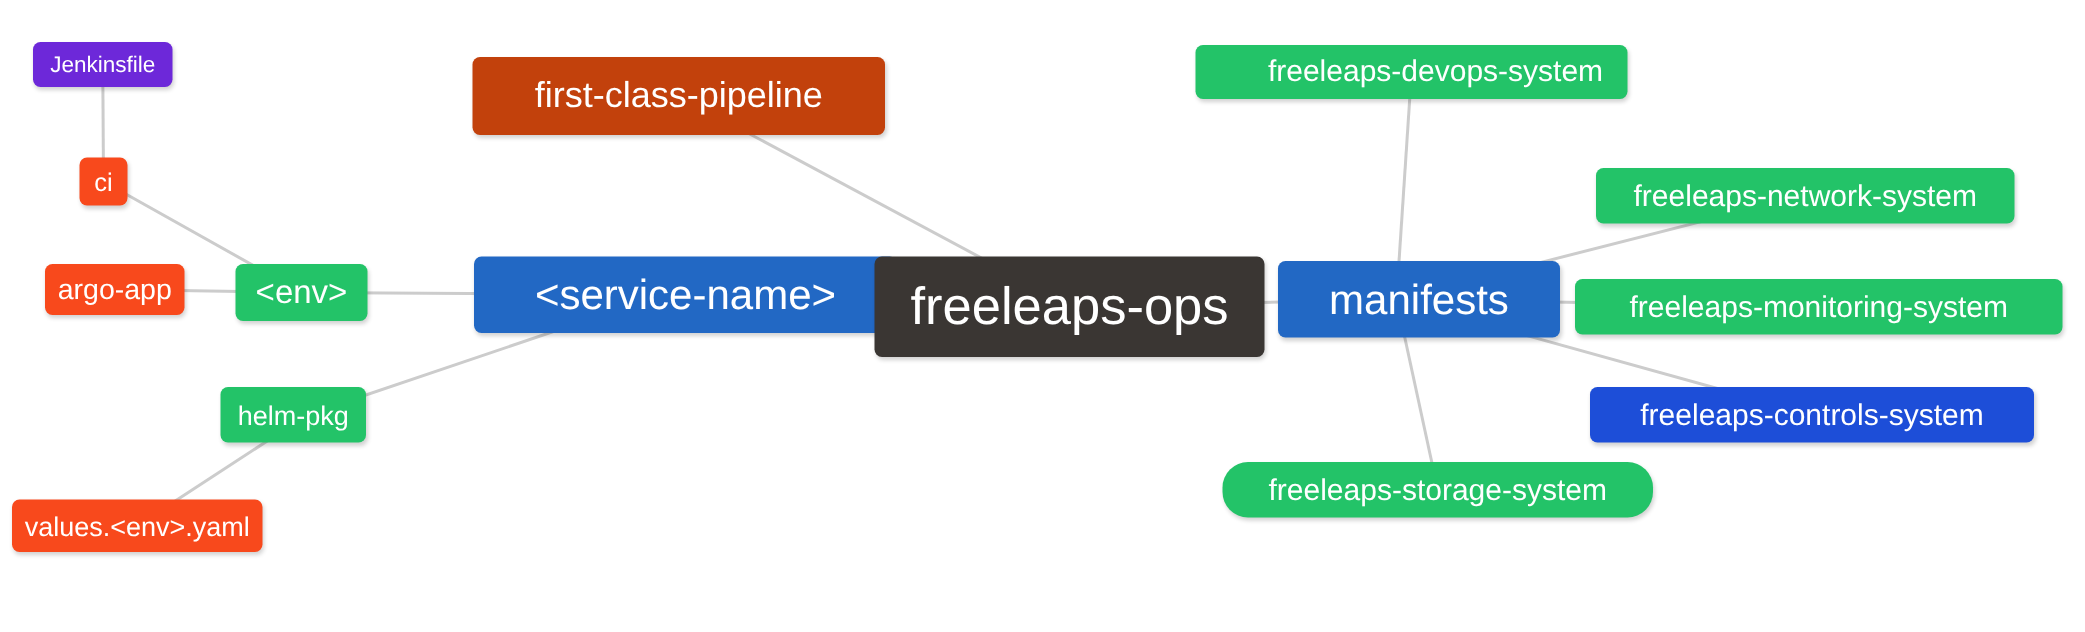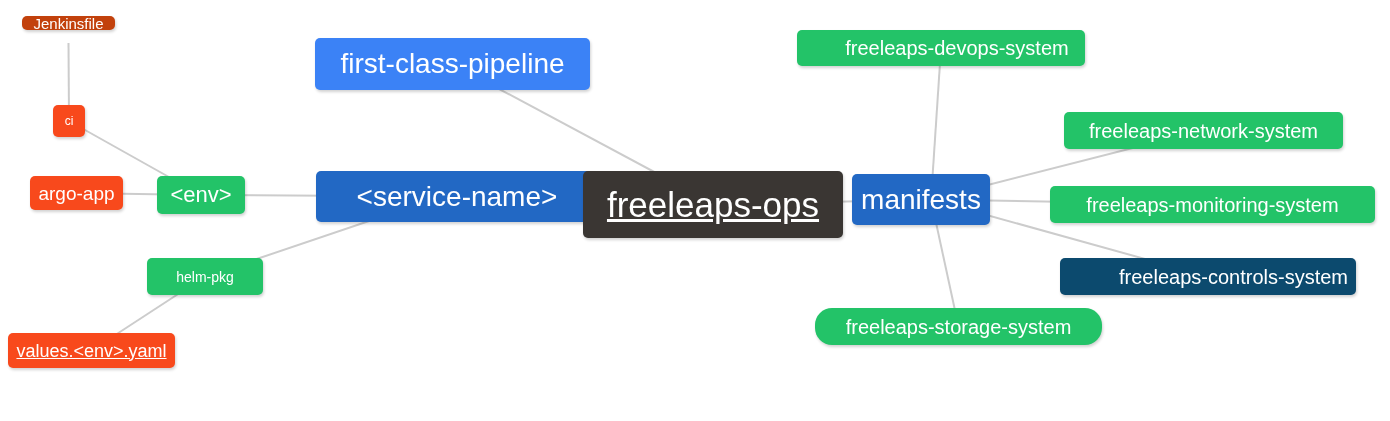--- a/index.html
+++ b/index.html
@@ -55,58 +55,58 @@
       <line x1="441.5" y1="196.5" x2="715" y2="204.5" stroke="#cccccc" stroke-width="2"></line>
       <line x1="452.5" y1="64" x2="715" y2="204.5" stroke="#cccccc" stroke-width="2"></line>
       <line x1="715" y1="204.5" x2="931" y2="199.5" stroke="#cccccc" stroke-width="2"></line>
       <line x1="931" y1="199.5" x2="941" y2="48" stroke="#cccccc" stroke-width="2"></line>
       <line x1="931" y1="199.5" x2="1201.5" y2="130.5" stroke="#cccccc" stroke-width="2"></line>
       <line x1="931" y1="199.5" x2="1212.5" y2="204.5" stroke="#cccccc" stroke-width="2"></line>
       <line x1="931" y1="199.5" x2="1208" y2="276.5" stroke="#cccccc" stroke-width="2"></line>
       <line x1="931" y1="199.5" x2="958.5" y2="326.5" stroke="#cccccc" stroke-width="2"></line>
     </svg>
 
-<div class="node" style="left: 22px; top: 16px; width: 93px; height: 14px; font-size: 15px; background: #c2410c; color: rgb(255, 255, 255);">
+<div class="node" style="left: 22px; top: 28px; width: 93px; height: 30px; font-size: 15px; background: #6d28d9; color: rgb(255, 255, 255);">
       <span>Jenkinsfile</span>
     </div>
-    <div class="node" style="left: 53px; top: 105px; width: 32px; height: 32px; font-size: 12px; background: rgb(248, 73, 28); color: rgb(255, 255, 255);">
+    <div class="node" style="left: 53px; top: 105px; width: 32px; height: 32px; font-size: 17px; background: rgb(248, 73, 28); color: rgb(255, 255, 255);">
       <span>ci</span>
     </div>
     <div class="node" style="left: 157px; top: 176px; width: 88px; height: 38px; font-size: 22px; background: rgb(35, 195, 104); color: rgb(255, 255, 255);">
       <span>&lt;env&gt;</span>
     </div>
     <div class="node" style="left: 30px; top: 176px; width: 93px; height: 34px; font-size: 19px; background: rgb(248, 73, 28); color: rgb(255, 255, 255);">
       <span>argo-app</span>
     </div>
-    <div class="node" style="left: 147px; top: 258px; width: 116px; height: 37px; font-size: 14px; background: rgb(35, 195, 104); color: rgb(255, 255, 255);">
+    <div class="node" style="left: 147px; top: 258px; width: 97px; height: 37px; font-size: 18px; background: rgb(35, 195, 104); color: rgb(255, 255, 255);">
       <span>helm-pkg</span>
     </div>
-    <div class="node" style="left: 8px; top: 333px; width: 167px; height: 35px; font-size: 18px; background: rgb(248, 73, 28); color: rgb(255, 255, 255); text-decoration: underline;">
+    <div class="node" style="left: 8px; top: 333px; width: 167px; height: 35px; font-size: 18px; background: rgb(248, 73, 28); color: rgb(255, 255, 255);">
       <span>values.&lt;env&gt;.yaml</span>
     </div>
-    <div class="node" style="left: 315px; top: 38px; width: 275px; height: 52px; font-size: 28px; background: #3b82f6; color: rgb(255, 255, 255);">
+    <div class="node" style="left: 315px; top: 38px; width: 275px; height: 52px; font-size: 24px; background: #c2410c; color: rgb(255, 255, 255);">
       <span>first-class-pipeline</span>
     </div>
     <div class="node" style="left: 316px; top: 171px; width: 282px; height: 51px; font-size: 28px; background: rgb(34, 104, 196); color: rgb(255, 255, 255);">
       <span>&lt;service-name&gt;</span>
     </div>
-    <div class="node" style="left: 583px; top: 171px; width: 260px; height: 67px; font-size: 35px; background: rgb(58, 54, 51); color: rgb(255, 255, 255); text-decoration: underline;">
+    <div class="node" style="left: 583px; top: 171px; width: 260px; height: 67px; font-size: 35px; background: rgb(58, 54, 51); color: rgb(255, 255, 255);">
       <span>freeleaps-ops</span>
     </div>
-    <div class="node" style="left: 852px; top: 174px; width: 138px; height: 51px; font-size: 28px; background: rgb(34, 104, 196); color: rgb(255, 255, 255);">
+    <div class="node" style="left: 852px; top: 174px; width: 188px; height: 51px; font-size: 28px; background: rgb(34, 104, 196); color: rgb(255, 255, 255);">
       <span>manifests</span>
     </div>
     <div class="node" style="left: 797px; top: 30px; width: 288px; height: 36px; font-size: 20px; background: rgb(35, 195, 104); color: rgb(255, 255, 255); padding-left: 40px;">
       <span>freeleaps-devops-system</span>
     </div>
     <div class="node" style="left: 1064px; top: 112px; width: 279px; height: 37px; font-size: 20px; background: rgb(35, 195, 104); color: rgb(255, 255, 255);">
       <span>freeleaps-network-system</span>
     </div>
     <div class="node" style="left: 1050px; top: 186px; width: 325px; height: 37px; font-size: 20px; background: rgb(35, 195, 104); color: rgb(255, 255, 255);">
       <span>freeleaps-monitoring-system</span>
     </div>
-    <div class="node" style="left: 1060px; top: 258px; width: 296px; height: 37px; font-size: 20px; background: #0c4a6e; color: rgb(255, 255, 255); justify-content: flex-end;">
+    <div class="node" style="left: 1060px; top: 258px; width: 296px; height: 37px; font-size: 20px; background: #1d4ed8; color: rgb(255, 255, 255);">
       <span>freeleaps-controls-system</span>
     </div>
     <div class="node" style="left: 815px; top: 308px; width: 287px; height: 37px; font-size: 20px; background: rgb(35, 195, 104); color: rgb(255, 255, 255); border-radius: 17px;">
       <span>freeleaps-storage-system</span>
     </div>
   </div>
 
 </body></html>

